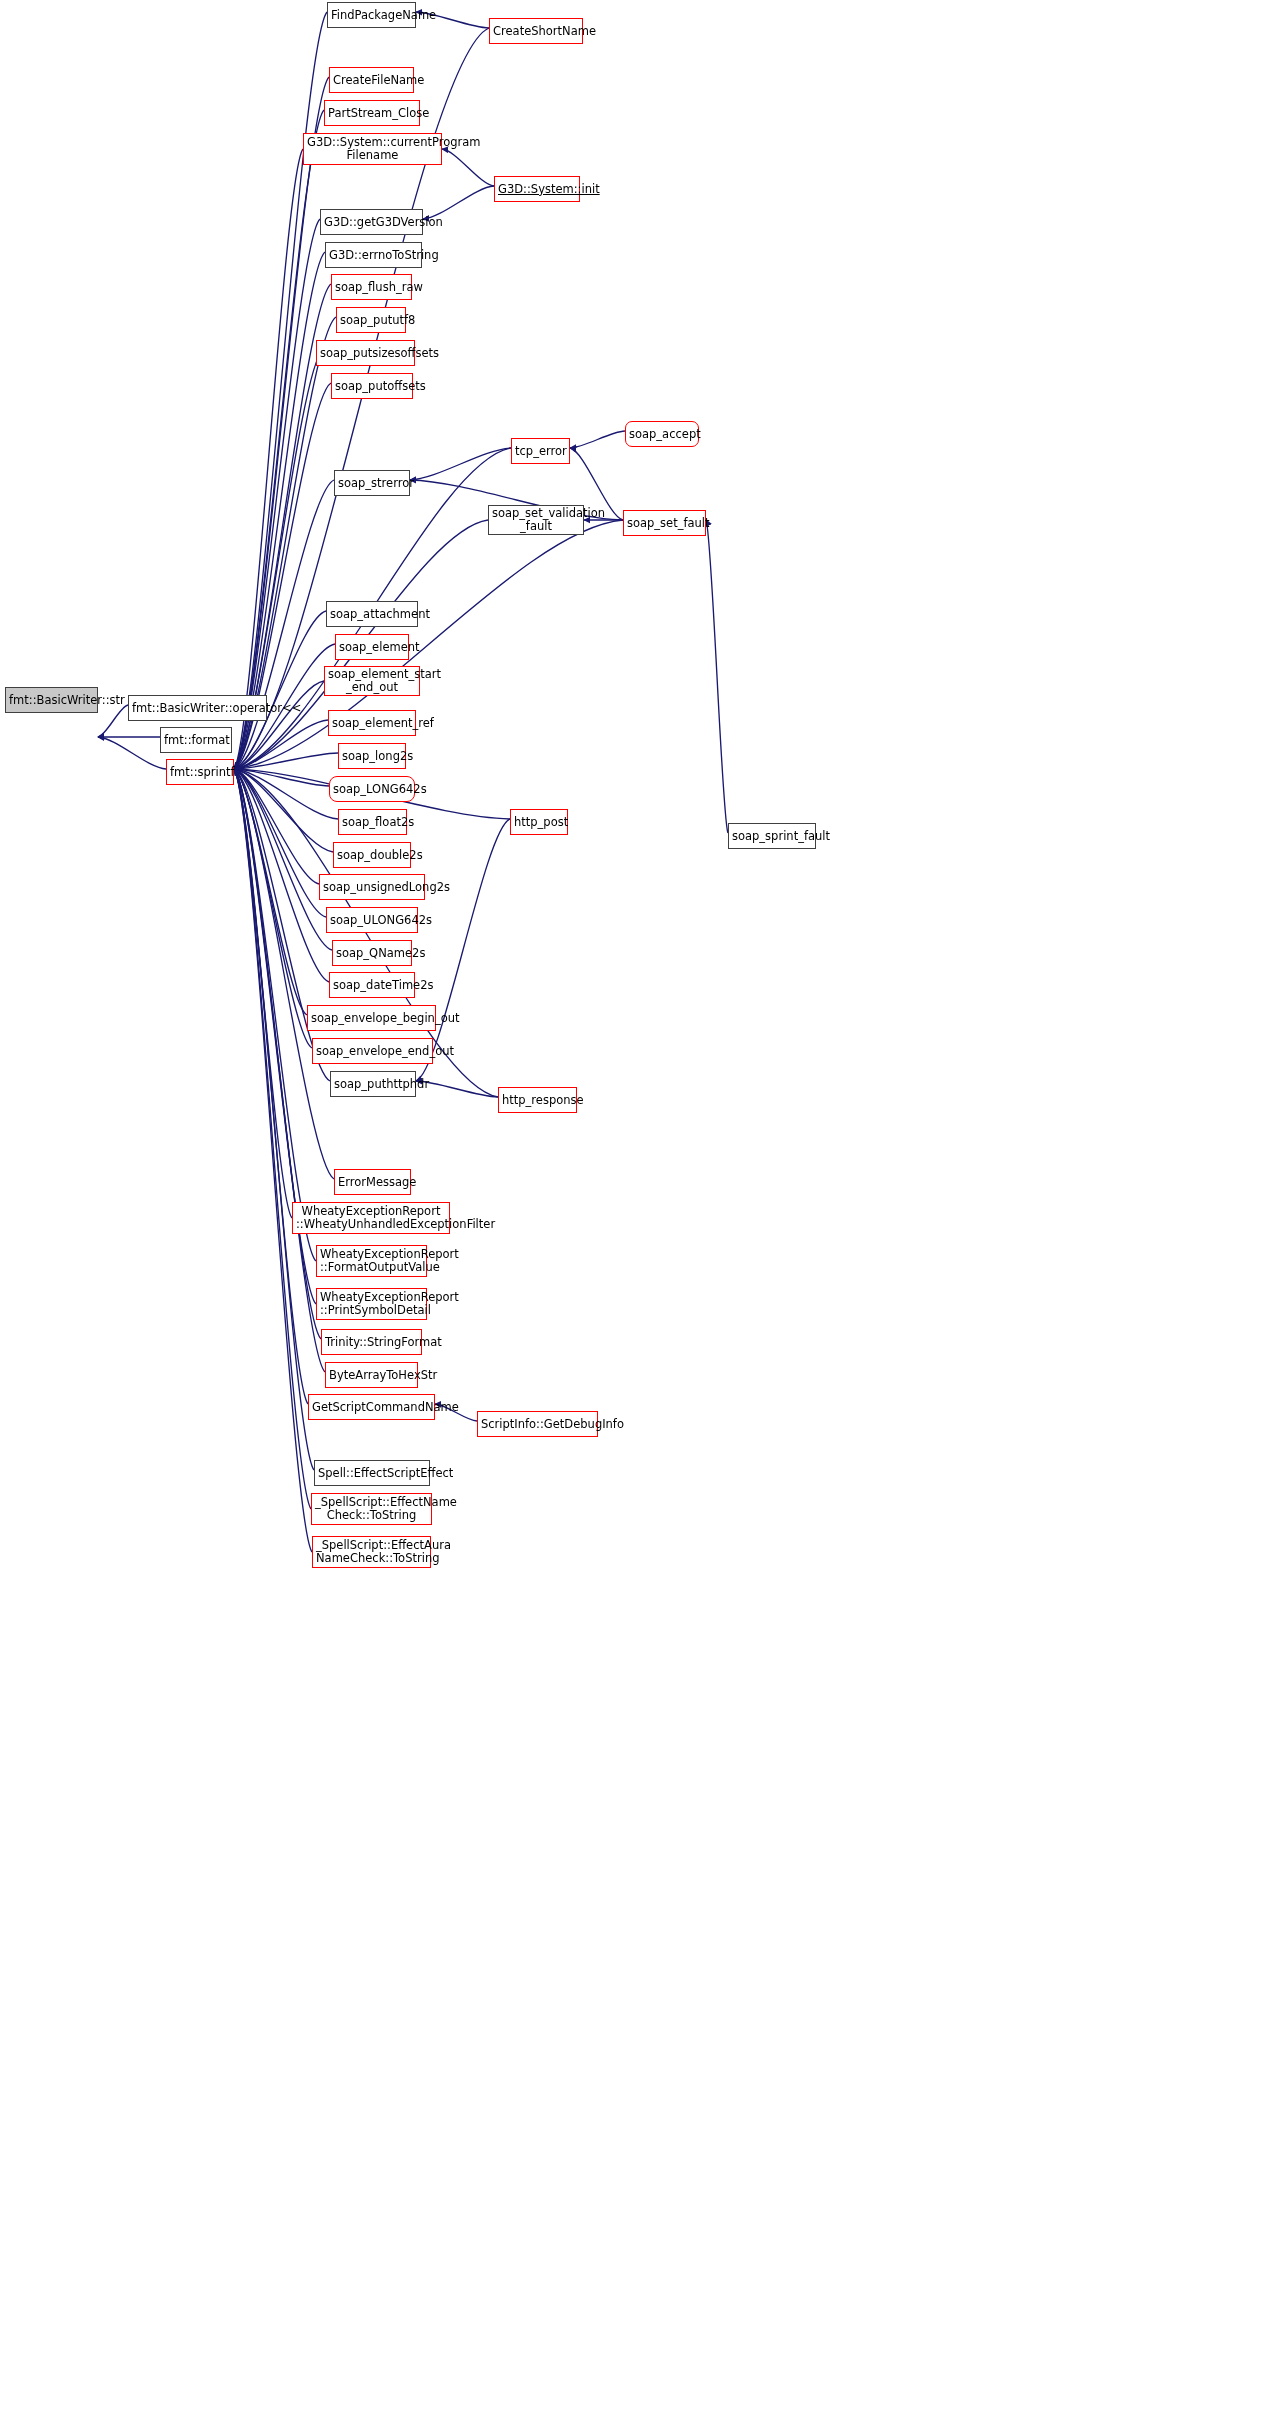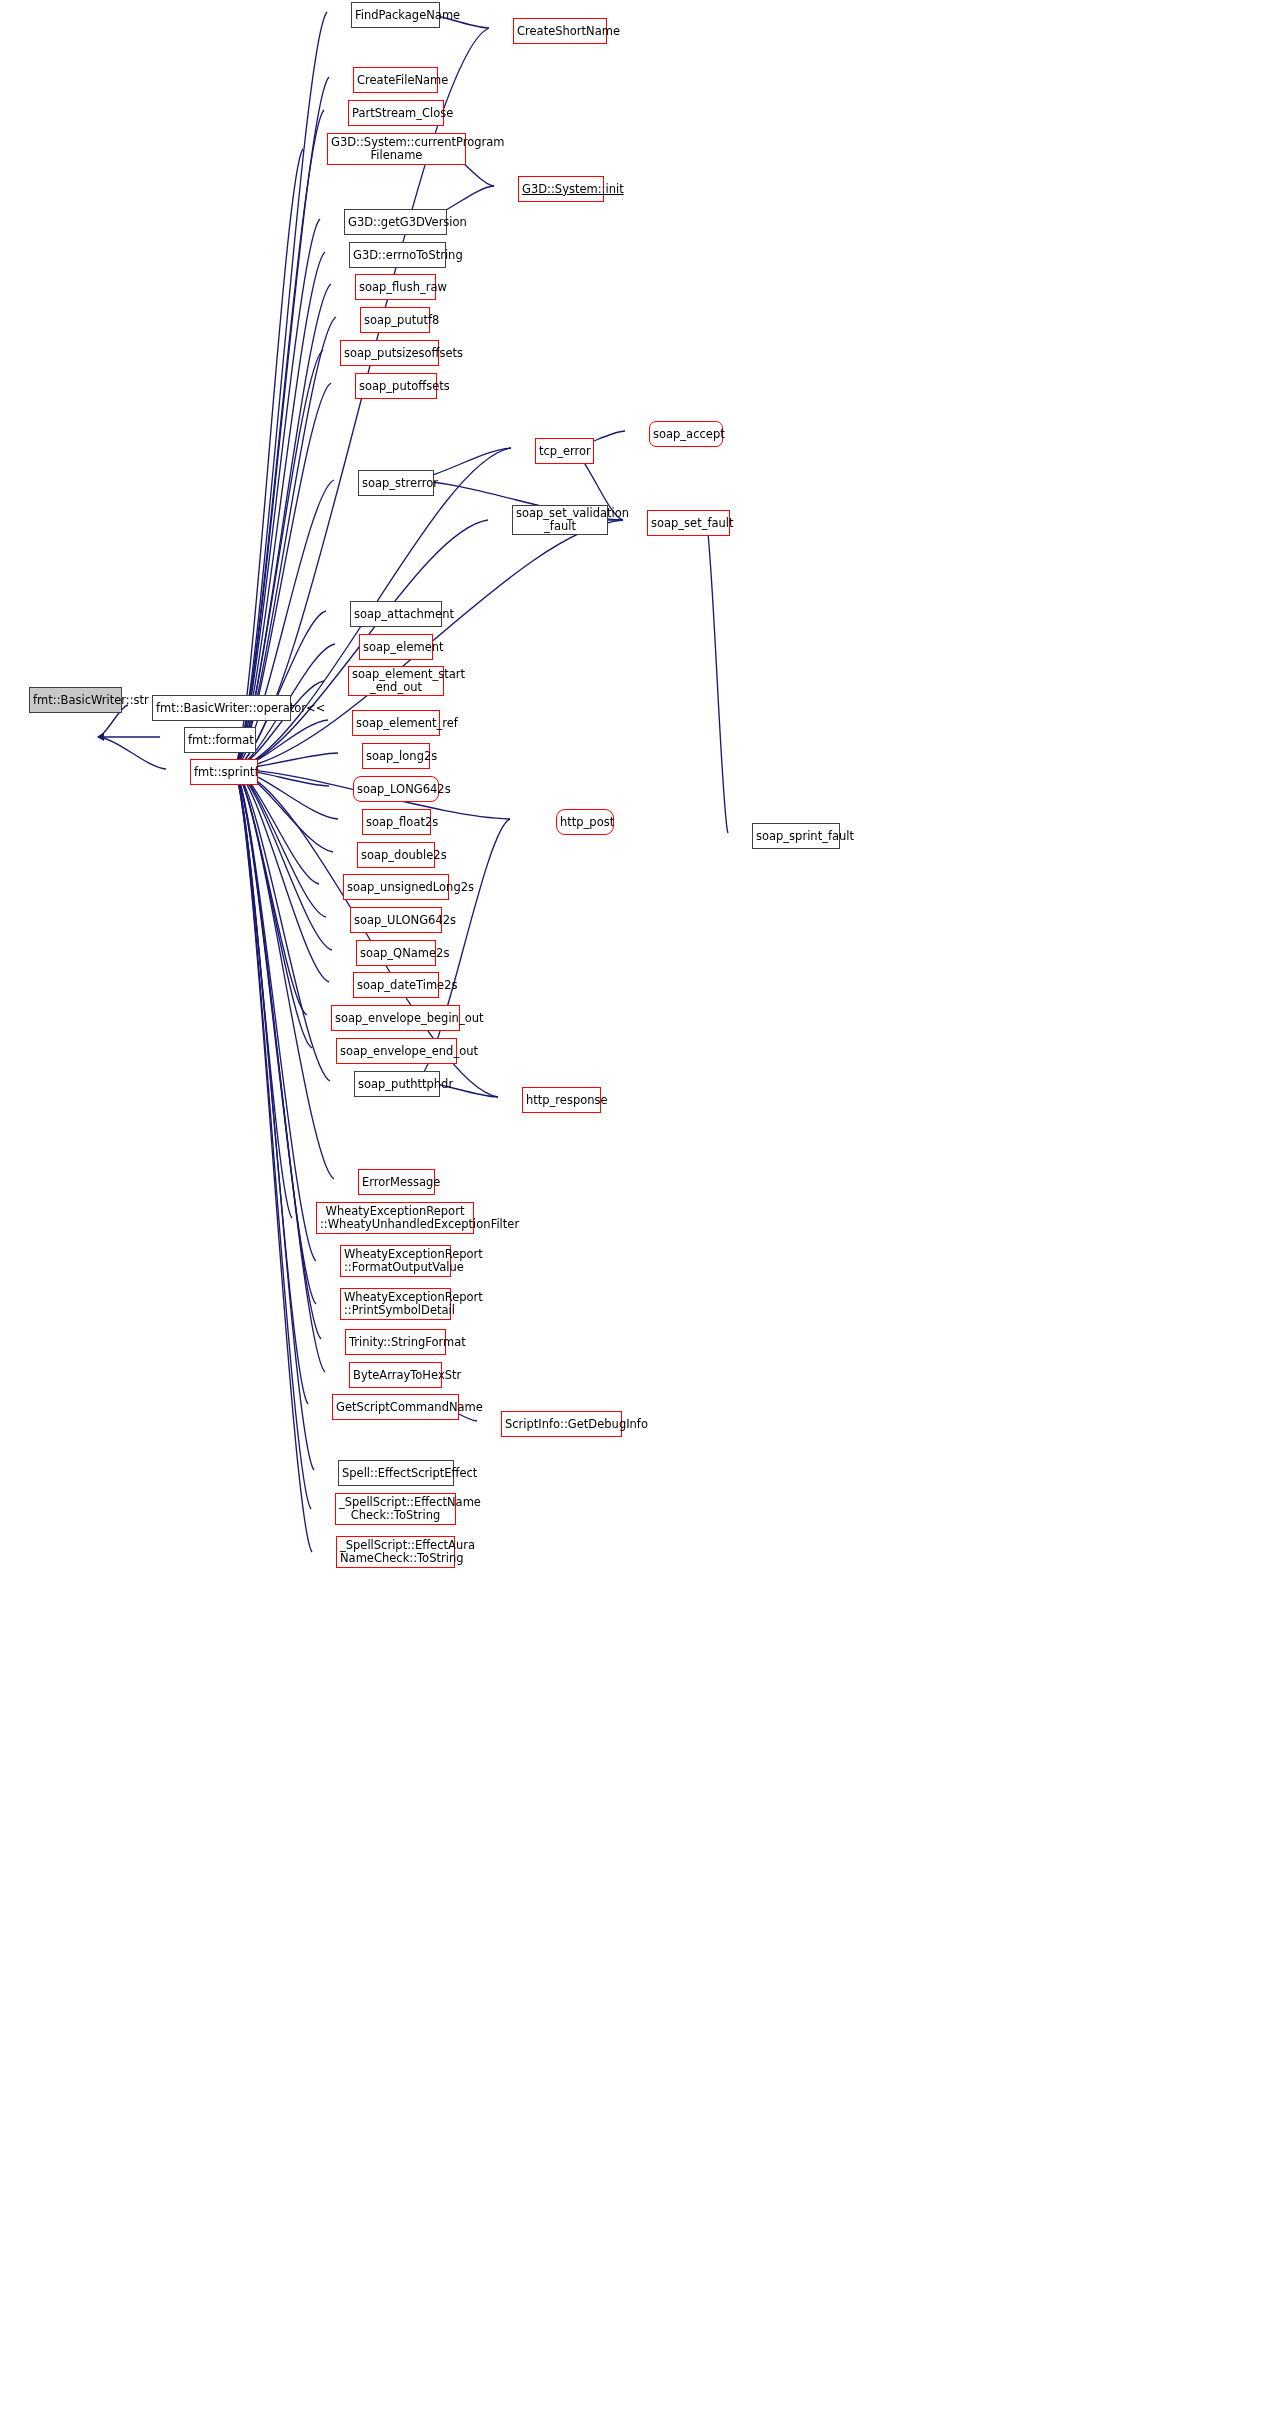--- a/index.html
+++ b/index.html
@@ -20,21 +20,20 @@
     display:flex;
     align-items:center;
     justify-content:center;
     text-align:center;
     line-height:1.12;
     font-size:11.5px;
     color:#000000;
     letter-spacing:0px;
     white-space:pre-line;
     padding:12px 3px;
-    margin-left:24px;
   }
   .node.black{border:1px solid #404040;}
   .node.root{border:1px solid #404040;background:#c8c8c8;}
   .node span{display:block;width:100%;}
 </style>
 </head>
 <body>
 
 <div id="canvas">
   <svg id="edge-layer" viewBox="0 0 1267 2425">
@@ -131,21 +130,21 @@
       <div class="node" style="left: 338px; top: 743px; width: 68px; height: 20px;"><span>soap_long2s</span></div>
       <div class="node" style="left: 329px; top: 776px; width: 86px; height: 20px; border-radius: 8px;"><span>soap_LONG642s</span></div>
       <div class="node" style="left: 338px; top: 809px; width: 69px; height: 20px;"><span>soap_float2s</span></div>
       <div class="node" style="left: 333px; top: 842px; width: 78px; height: 20px;"><span>soap_double2s</span></div>
       <div class="node" style="left: 319px; top: 874px; width: 106px; height: 20px;"><span>soap_unsignedLong2s</span></div>
       <div class="node" style="left: 326px; top: 907px; width: 92px; height: 20px;"><span>soap_ULONG642s</span></div>
       <div class="node" style="left: 332px; top: 940px; width: 80px; height: 20px;"><span>soap_QName2s</span></div>
       <div class="node" style="left: 329px; top: 972px; width: 86px; height: 20px;"><span>soap_dateTime2s</span></div>
       <div class="node" style="left: 307px; top: 1005px; width: 129px; height: 20px;"><span>soap_envelope_begin_out</span></div>
       <div class="node" style="left: 312px; top: 1038px; width: 121px; height: 20px;"><span>soap_envelope_end_out</span></div>
-      <div class="node" style="left: 532px; top: 809px; width: 58px; height: 20px; border-radius: 9px;"><span>http_post</span></div>
+      <div class="node" style="left: 510px; top: 809px; width: 58px; height: 20px;"><span>http_post</span></div>
       <div class="node black" style="left: 728px; top: 823px; width: 88px; height: 20px;"><span>soap_sprint_fault</span></div>
       <div class="node black" style="left: 128px; top: 695px; width: 139px; height: 20px;"><span>fmt::BasicWriter::operator&lt;&lt;</span></div>
       <div class="node root" style="left: 5px; top: 687px; width: 93px; height: 20px;"><span>fmt::BasicWriter::str</span></div>
       <div class="node black" style="left: 160px; top: 727px; width: 72px; height: 20px;"><span>fmt::format</span></div>
       <div class="node" style="left: 166px; top: 759px; width: 68px; height: 20px;"><span>fmt::sprintf</span></div>
       <div class="node black" style="left: 330px; top: 1071px; width: 86px; height: 20px;"><span>soap_puthttphdr</span></div>
       <div class="node" style="left: 498px; top: 1087px; width: 79px; height: 20px;"><span>http_response</span></div>
       <div class="node" style="left: 334px; top: 1169px; width: 77px; height: 20px;"><span>ErrorMessage</span></div>
       <div class="node" style="left: 292px; top: 1202px; width: 158px; height: 32px;"><span>WheatyExceptionReport
 ::WheatyUnhandledExceptionFilter</span></div>

